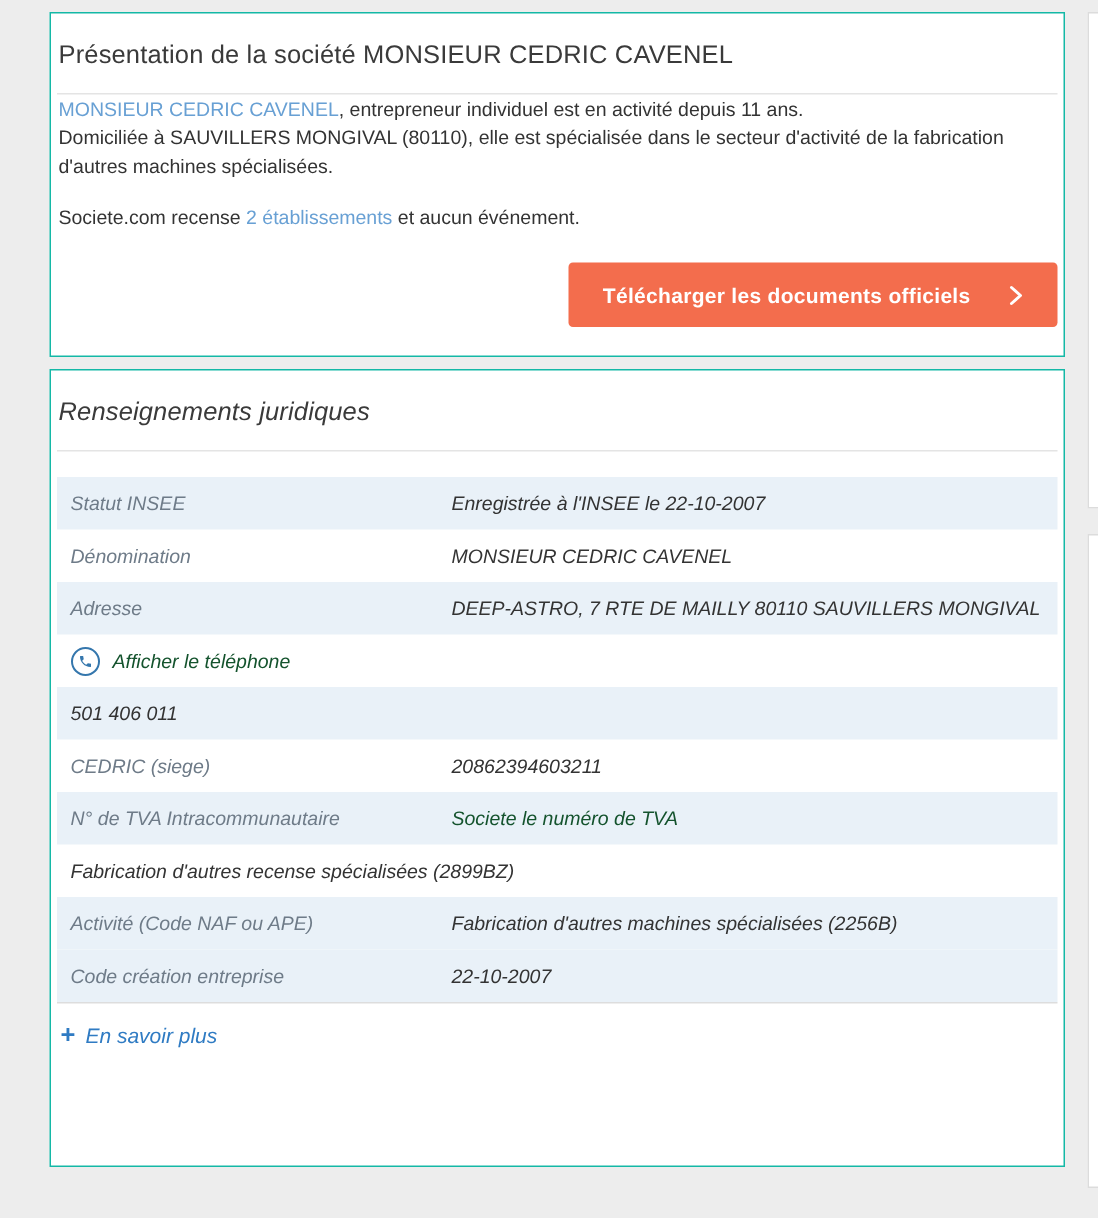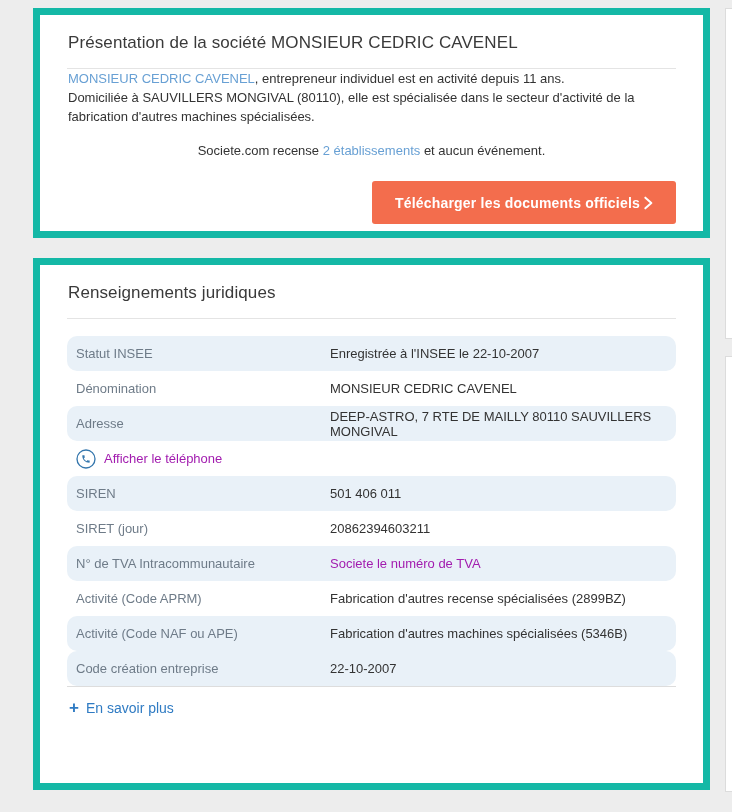--- a/index.html
+++ b/index.html
@@ -6,53 +6,52 @@
   html,body { width: 732px; height: 812px; overflow: hidden; }
   body {
     background: #ededed;
     font-family: "Liberation Sans", "DejaVu Sans", sans-serif;
     color: #333;
     position: relative;
   }
   .main-col { position: absolute; left: 33px; top: 8px; width: 677px; }
   .card {
     background: #fff;
-    border: 7px solid #14b8a6;
-    padding: 0 27px;
+    border: 1px solid #14b8a6;
+    padding: 0 4px;
   }
   .card-presentation { height: 230px; }
-  .card-legal { height: 532px; margin-top: 20px; }
+  .card-legal { height: 532px; margin-top: 8px; font-style: italic; }
   .card-title {
     font-size: 17px;
     font-weight: 400;
     color: #3a3a3a;
     padding: 18px 1px 15px 1px;
     letter-spacing: 0.1px;
   }
   .divider { border-top: 1px solid #e4e4e4; }
   .intro { font-size: 13px; line-height: 19px; color: #333; padding: 0 1px; }
-  .recense { margin-top: 15px; font-size: 13px; line-height: 19px; padding: 0 1px; text-align: center; }
+  .recense { margin-top: 15px; font-size: 13px; line-height: 19px; padding: 0 1px; }
   a.link-light { color: #68a0d4; text-decoration: none; cursor: pointer; }
-  a.link { color: #a21caf; text-decoration: none; cursor: pointer; }
+  a.link { color: #14532d; text-decoration: none; cursor: pointer; }
   .btn-row { display: flex; justify-content: flex-end; margin-top: 21px; }
   .btn-download {
-    display: flex; align-items: center; gap: 0;
+    display: flex; align-items: center; gap: 22px;
     height: 43px; padding: 0 20px 0 23px;
     background: #f36d4d; color: #fff;
     border: none; border-radius: 3px;
     font-family: inherit; font-size: 14px; font-weight: bold;
     cursor: pointer; letter-spacing: 0.2px;
   }
   .btn-download svg { display: block; }
   .table { margin-top: 17px; border-bottom: 1px solid #dddddd; }
   .row {
     display: flex; align-items: center;
     height: 35px; padding-left: 9px; padding-right: 6px;
     font-size: 13px;
-    border-radius: 10px;
   }
   .row.alt { background: #e9f1f8; }
   .row-label { width: 254px; flex: 0 0 254px; color: #6e7b88; }
   .row-value { color: #333; display: flex; align-items: center; gap: 8px; }
   .row-value a { font-size: 13px; }
   .phone-icon svg { display: block; }
   .more-link {
     display: inline-flex; align-items: center; gap: 7px;
     margin: 13px 0 0 2px;
     font-size: 14px; color: #2f7bc3; text-decoration: none; cursor: pointer;
@@ -118,40 +117,38 @@
                 <circle cx="12" cy="12" r="10.8" fill="none" stroke="#3577ad" stroke-width="1.6"></circle>
                 <g transform="translate(6.1,6.1) scale(0.49)" fill="#3577ad">
                   <path d="M6.62 10.79c1.44 2.83 3.76 5.14 6.59 6.59l2.2-2.2c.27-.27.67-.36 1.02-.24 1.12.37 2.33.57 3.57.57.55 0 1 .45 1 1V20c0 .55-.45 1-1 1-9.39 0-17-7.61-17-17 0-.55.45-1 1-1h3.5c.55 0 1 .45 1 1 0 1.25.2 2.45.57 3.57.11.35.03.74-.25 1.02l-2.2 2.2z"></path>
                 </g>
               </svg>
             </span>
             <a class="link">Afficher le téléphone</a>
           </div>
         </div>
         <div class="row alt">
-          <div class="row-label">SIREN</div>
           <div class="row-value">501 406 011</div>
         </div>
         <div class="row">
-          <div class="row-label">SIRET (jour)</div>
+          <div class="row-label">CEDRIC (siege)</div>
           <div class="row-value">20862394603211</div>
         </div>
         <div class="row alt">
           <div class="row-label">N° de TVA Intracommunautaire</div>
           <div class="row-value">
             <a class="link">Societe le numéro de TVA</a>
           </div>
         </div>
         <div class="row">
-          <div class="row-label">Activité (Code APRM)</div>
           <div class="row-value">Fabrication d'autres recense spécialisées (2899BZ)</div>
         </div>
         <div class="row alt">
           <div class="row-label">Activité (Code NAF ou APE)</div>
-          <div class="row-value">Fabrication d'autres machines spécialisées (5346B)</div>
+          <div class="row-value">Fabrication d'autres machines spécialisées (2256B)</div>
         </div>
         <div class="row alt">
           <div class="row-label">Code création entreprise</div>
           <div class="row-value">22-10-2007</div>
         </div>
       </div>
 
     <a class="more-link">
       <span class="plus-glyph">+</span>
       <span>En savoir plus</span>

